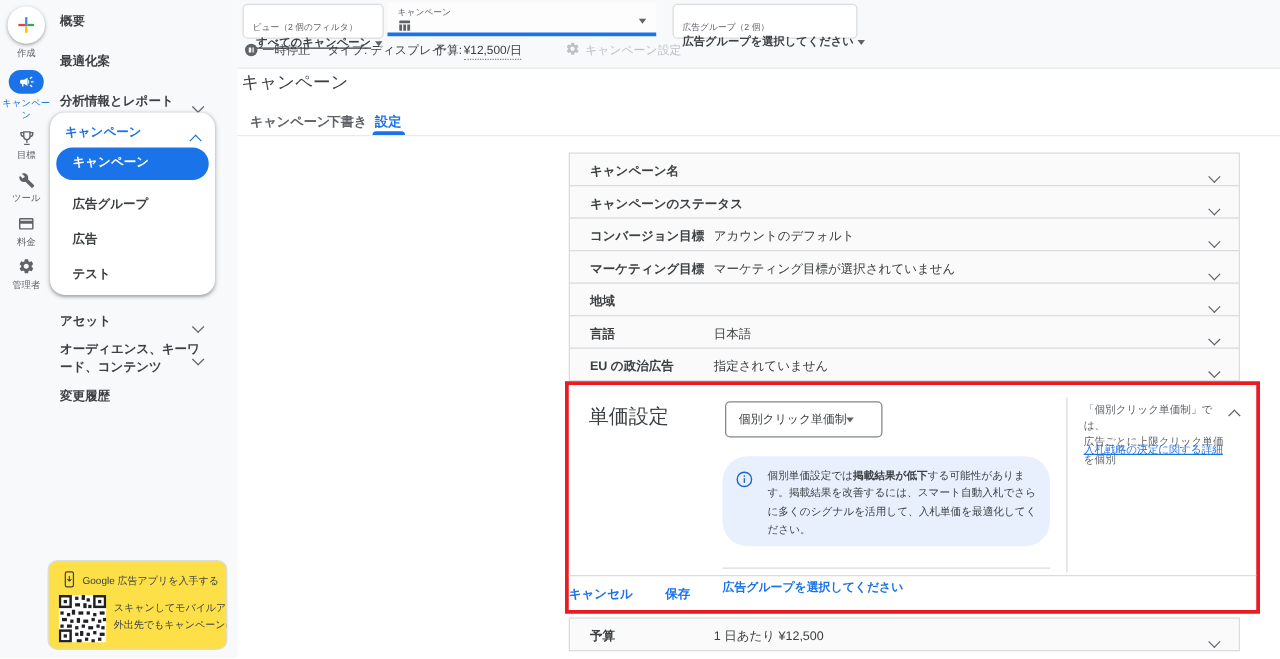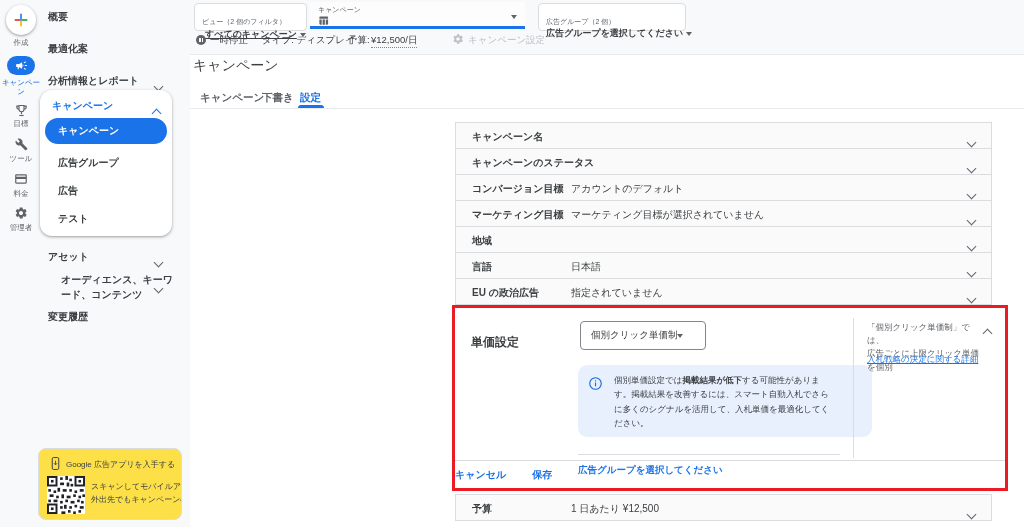--- a/index.html
+++ b/index.html
@@ -24,21 +24,21 @@
   .chev{display:inline-block;width:6px;height:6px;border-right:1.6px solid #5f6368;border-bottom:1.6px solid #5f6368;transform:rotate(45deg);}
   .chev.up{transform:rotate(225deg);}
   .chev.blue{border-color:#1a73e8;}
   .nav-card{position:absolute;left:40px;top:90px;width:132px;height:146px;background:#fff;border-radius:12px;
     box-shadow:0 1px 2px rgba(60,64,67,.3),0 1px 3px 1px rgba(60,64,67,.15);}
   .nav-card .hdr{position:absolute;left:12px;top:9px;font-size:10px;font-weight:bold;color:#1a73e8;cursor:pointer;}
   .nav-card .hdr-chev{position:absolute;right:12px;top:13px;}
   .sel-pill{position:absolute;left:5px;top:28px;width:122px;height:26px;border-radius:13px;background:#1a73e8;
     color:#fff;font-size:10px;font-weight:bold;line-height:26px;padding-left:13px;box-sizing:border-box;cursor:pointer;}
   .nav-card .itm{position:absolute;left:18px;font-size:10px;font-weight:bold;color:#3c4043;cursor:pointer;}
-  .wrapitem{width:112px;line-height:1.5;margin-left:13px;}
+  .wrapitem{width:112px;line-height:1.5;}
 
   
   .promo{position:absolute;left:38px;top:448px;width:144px;height:72px;background:#fde047;border:1px solid #dadce0;border-radius:8px;overflow:hidden;box-sizing:border-box;cursor:pointer;}
   .promo .ttl{position:absolute;left:27px;top:10px;font-size:8px;color:#3c4043;white-space:nowrap;}
   .promo .ln{position:absolute;left:52px;font-size:8px;color:#3c4043;white-space:nowrap;}
 
   
   .ctl{position:absolute;background:#fff;border:1px solid #dadce0;border-radius:4px;box-sizing:border-box;padding:13px 7px;cursor:pointer;}
   .ctl .lbl{font-size:7px;color:#5f6368;white-space:nowrap;}
   .ctl .row{display:flex;align-items:center;gap:3px;margin-top:1px;}
@@ -68,24 +68,24 @@
   .tab-divider{position:absolute;left:190px;top:108px;width:834px;height:1px;background:#e8eaed;}
 
   
   .panel{position:absolute;left:455px;width:537px;height:27px;background:#fafafa;border:1px solid #dadce0;box-sizing:border-box;cursor:pointer;}
   .panel .plabel{position:absolute;left:16px;top:7px;font-size:10px;font-weight:bold;color:#3c4043;}
   .panel .pvalue{position:absolute;left:115px;top:7px;font-size:10px;color:#3c4043;}
   .panel .pchev{position:absolute;right:16px;top:9px;}
 
   
   .bidding{position:absolute;left:452px;top:305px;width:556px;height:186px;background:#fff;border:3px solid #ea1b22;box-sizing:border-box;}
-  .bid-label{position:absolute;left:16px;top:26px;font-size:12px;font-weight:bold;color:#3c4043;}
+  .bid-label{position:absolute;left:16px;top:15px;font-size:16px;font-weight:normal;color:#3c4043;}
   .bid-select{position:absolute;left:125px;top:13px;width:126px;height:29px;border:1px solid #80868b;border-radius:4px;background:#fff;
     display:flex;align-items:center;padding:0 10px;box-sizing:border-box;font-size:9.5px;color:#3c4043;cursor:pointer;}
-  .bid-info{position:absolute;left:123px;top:57px;width:262px;height:72px;background:#e8f0fe;border-radius:9px;padding-left:32px;}
+  .bid-info{position:absolute;left:123px;top:57px;width:262px;height:72px;background:#e8f0fe;border-radius:20px;}
   .info-ic{position:absolute;left:10px;top:11px;}
   .info-text{position:absolute;left:36px;top:8px;width:218px;font-size:8.5px;line-height:1.7;color:#3c4043;}
   .ilink{color:#1a73e8;text-decoration:underline;cursor:pointer;}
   .block{display:block;text-decoration:underline;}
   .bid-divider{position:absolute;left:123px;top:146px;width:262px;height:1px;background:#dadce0;}
   .guide-link{position:absolute;left:123px;top:156px;font-size:9.5px;font-weight:bold;color:#1a73e8;cursor:pointer;}
   .vdiv{position:absolute;left:398px;top:10px;width:1px;height:140px;background:#dadce0;}
   .side-note{position:absolute;left:412px;top:13px;width:120px;font-size:8.5px;color:#5f6368;line-height:1.55;}
   .side-link{position:absolute;left:412px;top:46px;font-size:8.5px;color:#1a73e8;text-decoration:underline;cursor:pointer;}
   .bid-chev{position:absolute;right:14px;top:15px;}

